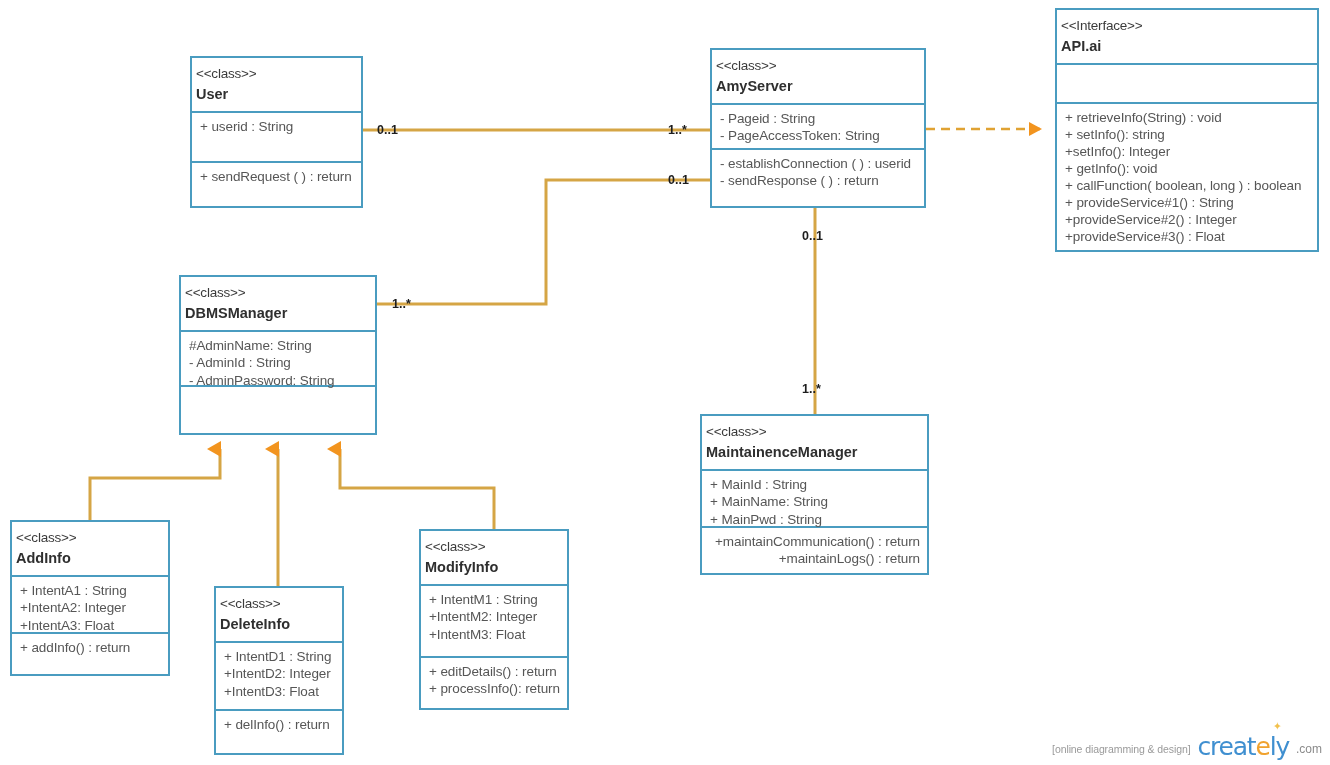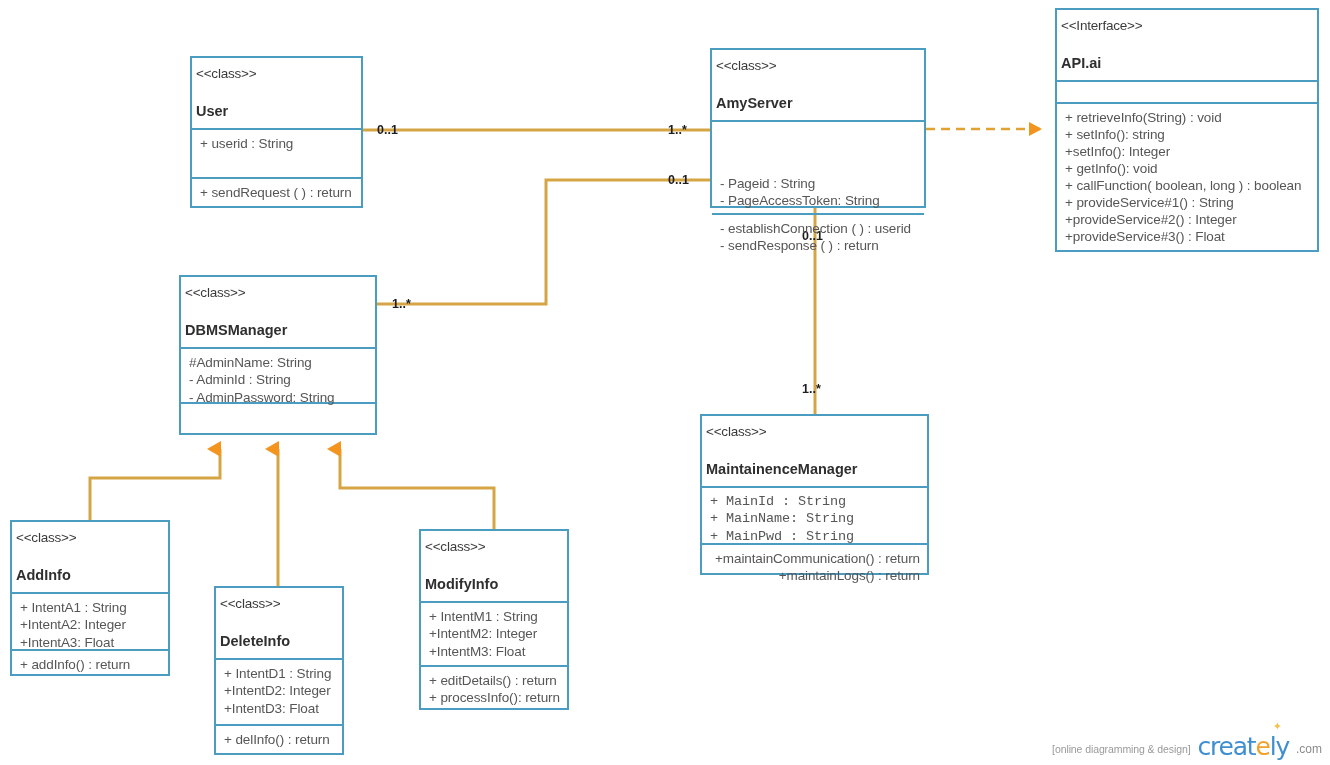--- a/index.html
+++ b/index.html
@@ -22,21 +22,21 @@
   }
   .uml-header{
     box-sizing:border-box;
     border-bottom:2px solid #4a9cc0;
     text-align:left;
     color:#3b3b3b;
     padding:7px 16px 8px 4px;
     line-height:1.3;
   }
   .stereotype{display:block;font-size:13.5px;color:#3b3b3b;letter-spacing:-0.2px;}
-  .cname{display:block;font-size:14.5px;font-weight:bold;color:#2f2f2f;margin-top:19px;}
+  .cname{display:block;font-size:14.5px;font-weight:bold;color:#2f2f2f;margin-top:2px;}
   .uml-section{
     box-sizing:border-box;
     padding:5px 7px 5px 8px;
     color:#565656;
     font-size:13.5px;
     line-height:1.265;
     letter-spacing:-0.1px;
   }
   .uml-section.attrs{border-bottom:2px solid #4a9cc0;}
   .uml-section div{white-space:nowrap;}
@@ -125,21 +125,21 @@
     <div class="uml-section" style="flex:1;">
       <div>+ sendRequest (  ) : return</div>
     </div>
   </div>
 
   <div class="uml-class" style="left:710px;top:48px;width:216px;height:160px;">
     <div class="uml-header">
       <span class="stereotype">&lt;&lt;class&gt;&gt;</span>
       <span class="cname">AmyServer</span>
     </div>
-    <div class="uml-section attrs" style="height:45px;margin-top:48px;">
+    <div class="uml-section attrs" style="height:45px;">
       <div>- Pageid : String</div>
       <div>- PageAccessToken: String</div>
     </div>
     <div class="uml-section" style="flex:1;">
       <div>- establishConnection ( ) : userid</div>
       <div>- sendResponse (  ) : return</div>
     </div>
   </div>
 
   <div class="uml-class" style="left:1055px;top:8px;width:264px;height:244px;">
@@ -170,21 +170,21 @@
       <div>- AdminId : String</div>
       <div>- AdminPassword: String</div>
     </div>
   </div>
 
   <div class="uml-class" style="left:700px;top:414px;width:229px;height:161px;">
     <div class="uml-header">
       <span class="stereotype">&lt;&lt;class&gt;&gt;</span>
       <span class="cname">MaintainenceManager</span>
     </div>
-    <div class="uml-section attrs" style="height:57px;font-family:Liberation Mono, monospace;">
+    <div class="uml-section attrs" style="height:57px;">
       <div>+ MainId : String</div>
       <div>+ MainName: String</div>
       <div>+ MainPwd : String</div>
     </div>
     <div class="uml-section" style="flex:1;text-align:right;">
       <div>+maintainCommunication() : return</div>
       <div>+maintainLogs() : return</div>
     </div>
   </div>
 

